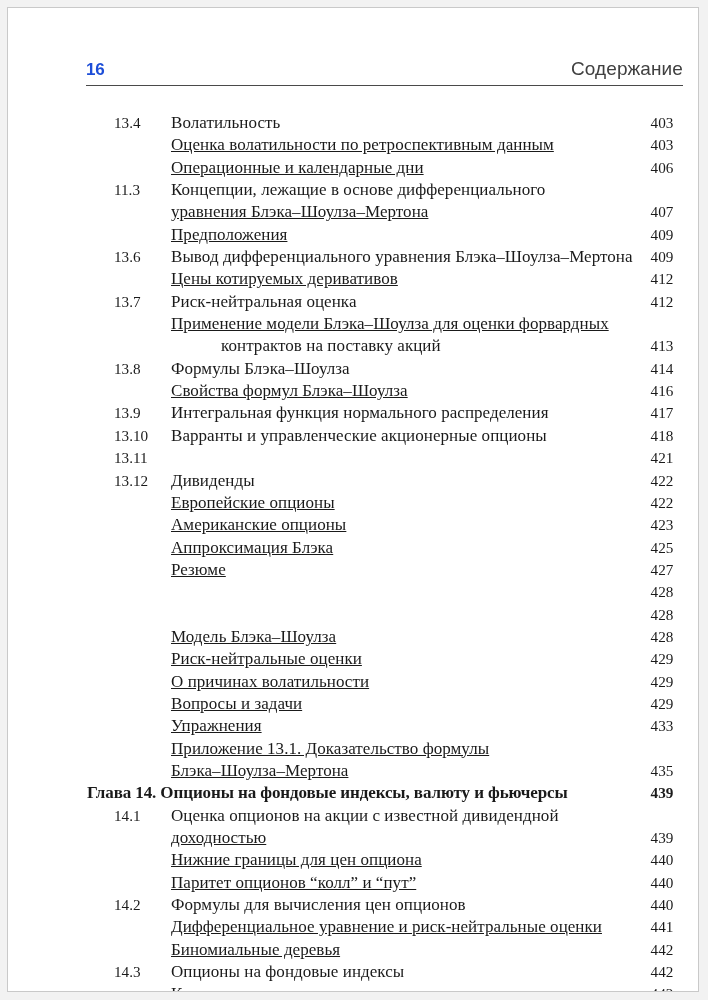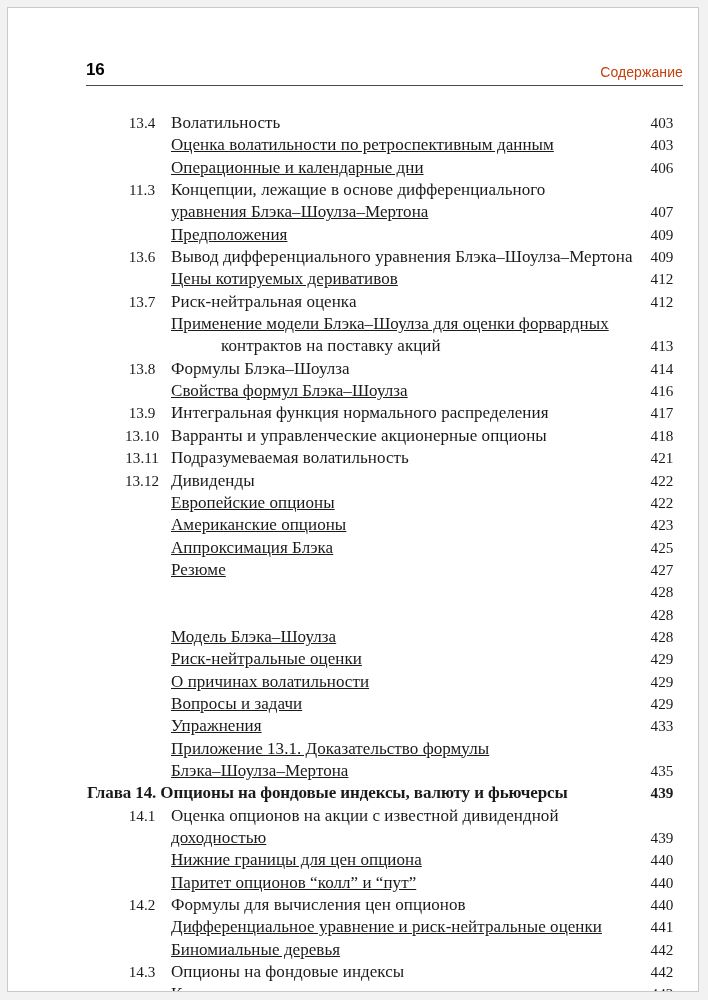--- a/index.html
+++ b/index.html
@@ -35,29 +35,29 @@
     height: 34px;
   }
   .folio {
     position: absolute;
     left: 0;
     bottom: 2px;
     font-family: "Liberation Sans", "DejaVu Sans", sans-serif;
     font-weight: bold;
     font-size: 17px;
     letter-spacing: -0.2px;
-    color: #000000;
+    color: #1d4ed8;
   }
   .head-title {
     position: absolute;
     right: 0;
     bottom: 2px;
     font-family: "Liberation Sans", "DejaVu Sans", sans-serif;
-    font-size: 14px;
-    color: #c2410c;
+    font-size: 19px;
+    color: #404040;
     letter-spacing: 0.1px;
   }
   .head-rule {
     position: absolute;
     left: 78px;
     top: 77px;
     width: 597px;
     height: 1px;
     background: #4a4a4a;
   }
@@ -73,21 +73,21 @@
     height: 22.35px;
     line-height: 22.35px;
     font-size: 15.2px;
     white-space: nowrap;
   }
   .num {
     position: absolute;
     left: 28px;
     top: 0;
     width: 56px;
-    text-align: center;
+    text-align: left;
     font-size: 15.2px;
   }
   .title {
     position: absolute;
     top: 0;
     left: 85px;
     font-size: 17px;
     letter-spacing: 0.05px;
   }
   
@@ -196,21 +196,20 @@
         <span class="title">Интегральная функция нормального распределения</span>
         <span class="pg">417</span>
       </div>
       <div class="row lvl-sec">
         <span class="num">13.10</span>
         <span class="title">Варранты и управленческие акционерные опционы</span>
         <span class="pg">418</span>
       </div>
       <div class="row lvl-sec">
         <span class="num">13.11</span>
-        <span class="title">Подразумеваемая волатильность</span>
         <span class="pg">421</span>
       </div>
       <div class="row lvl-sec">
         <span class="num">13.12</span>
         <span class="title">Дивиденды</span>
         <span class="pg">422</span>
       </div>
       <div class="row lvl-sub">
         <span class="num"></span>
         <span class="title">Европейские опционы</span>

